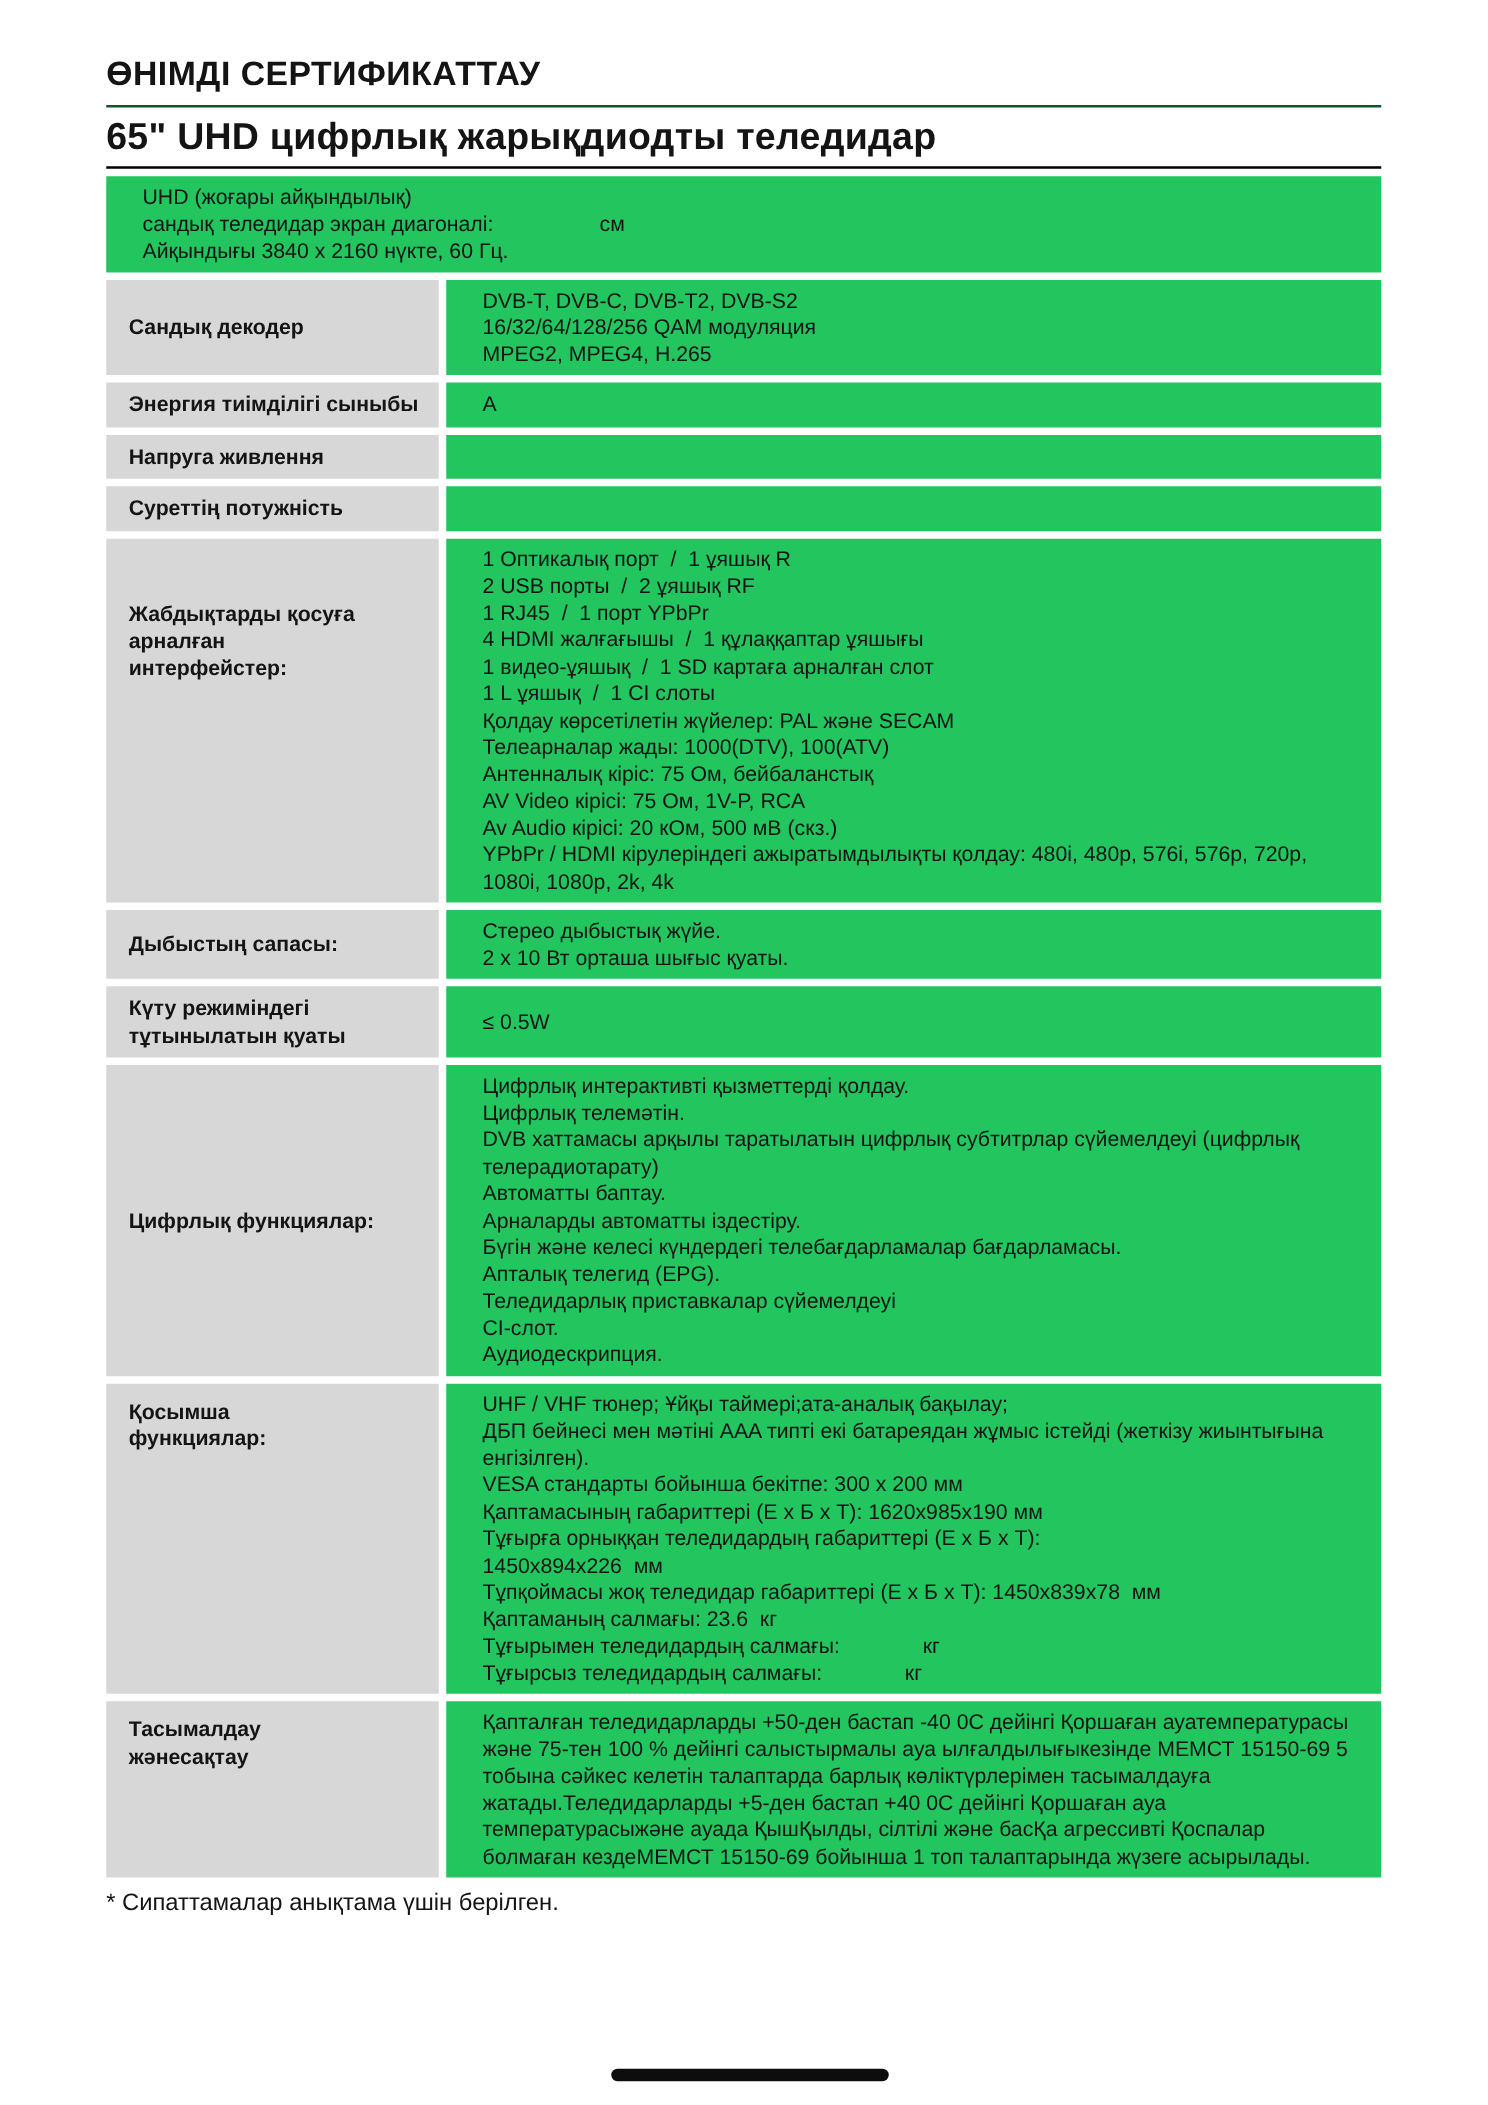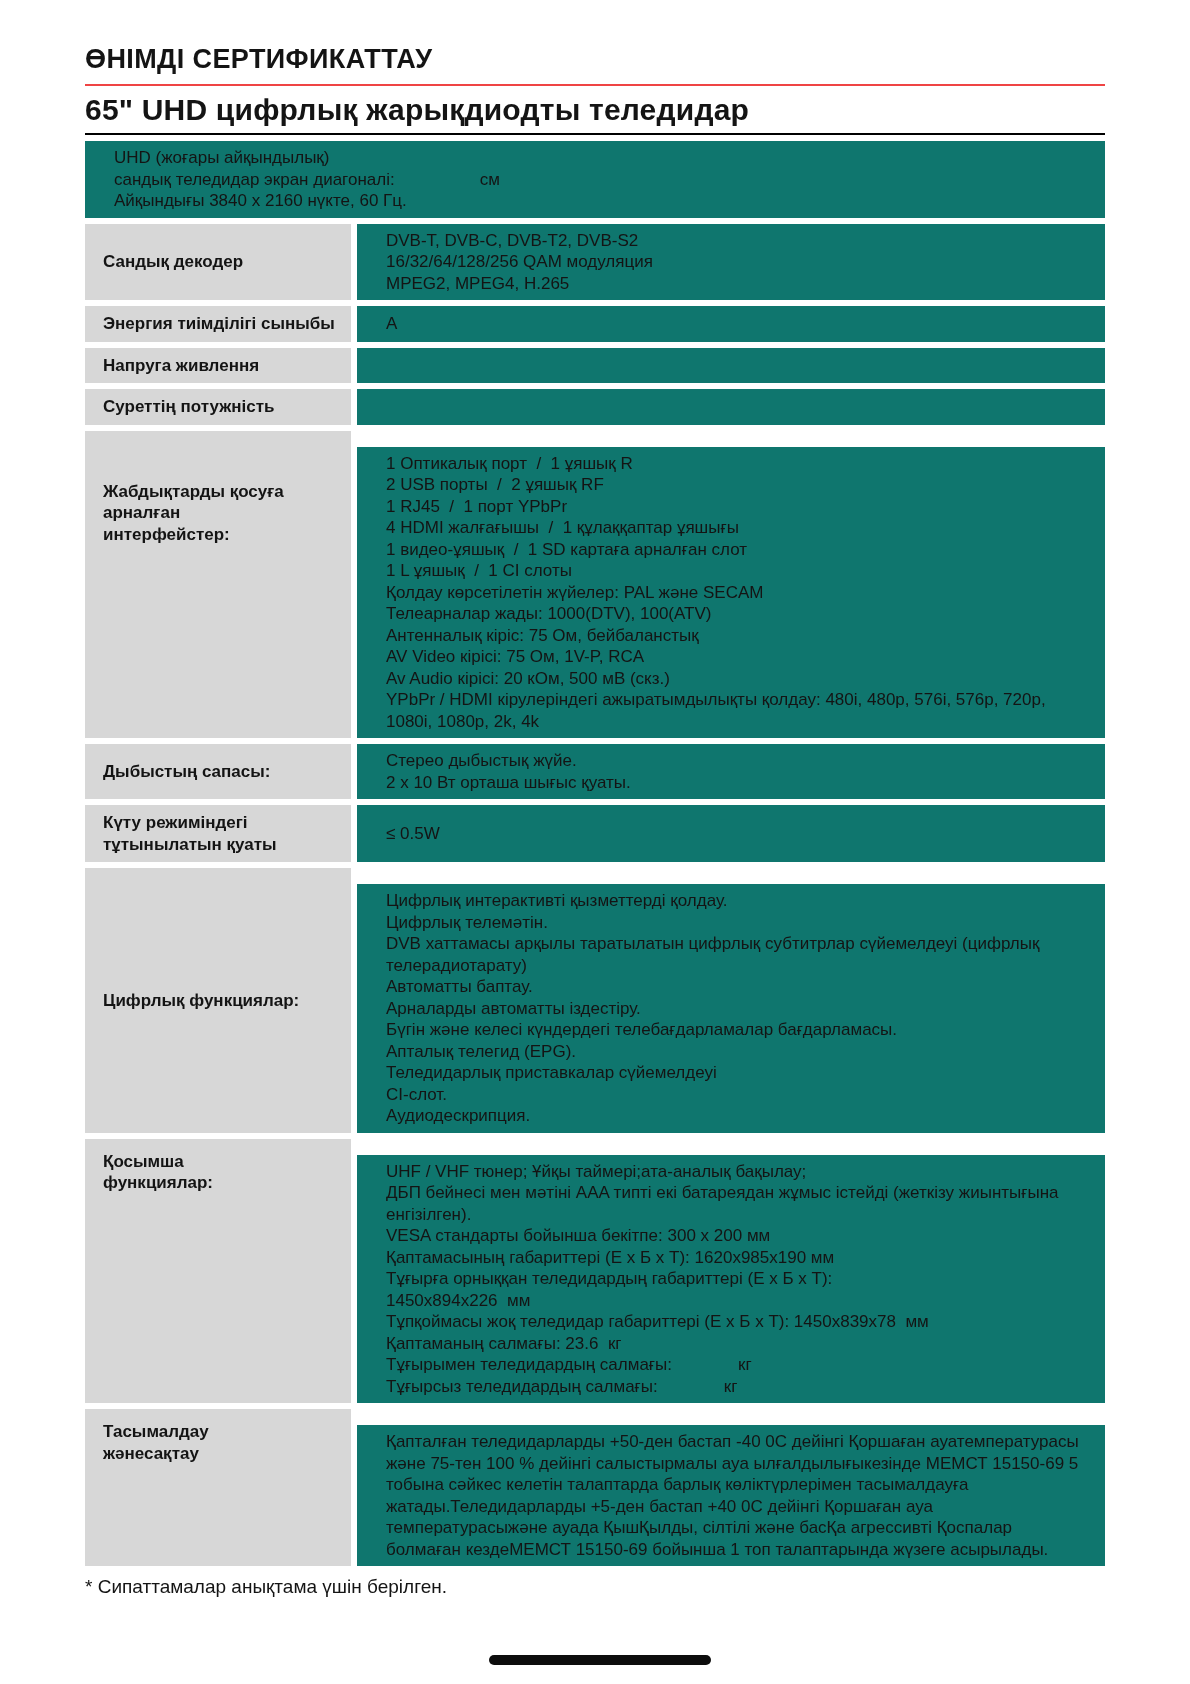--- a/index.html
+++ b/index.html
@@ -7,48 +7,48 @@
   body {
     width:1190px; height:1684px;
     position:relative; overflow:hidden;
     font-family:"Liberation Sans","DejaVu Sans",sans-serif;
     color:#141414;
   }
   .page { padding:44px 85px 0 85px; }
 
   .doc-title {
     font-size:27px; font-weight:bold; letter-spacing:.4px;
-    padding-bottom:9px; border-bottom:2px solid #ef4444;
+    padding-bottom:9px; border-bottom:2px solid #14532d;
   }
   .doc-subtitle {
     font-size:30px; font-weight:bold; letter-spacing:.2px;
     margin-top:7px; padding-bottom:6px; border-bottom:2px solid #000;
   }
 
   .spec-table { margin-top:6px; }
   .row { display:flex; gap:6px; margin-bottom:6px; }
   .label-cell {
     flex:0 0 266px; width:266px;
     background:#d7d7d7;
     font-weight:bold; font-size:17px; line-height:21.5px;
     padding:7px 10px 7px 18px;
     display:flex; flex-direction:column; justify-content:center;
     white-space:pre-wrap;
   }
   .value-cell {
     flex:1;
-    background:#0f766e;
+    background:#22c55e;
     font-size:17px; line-height:21.5px;
     padding:6px 16px 6px 29px;
     display:flex; flex-direction:column; justify-content:center;
     white-space:pre-wrap;
   }
   .align-upper { justify-content:flex-start; padding-top:50px; }
   .align-top   { justify-content:flex-start; padding-top:12px; }
-  .value-top   { justify-content:flex-start;margin-top:16px; }
+  .value-top   { justify-content:flex-start; }
 
   .footnotes { margin-top:0; font-size:19px; line-height:29px; }
 
   .home-indicator {
     position:absolute; bottom:19px; left:50%;
     transform:translateX(-50%); margin-left:5px;
     width:222px; height:10px; border-radius:6px;
     background:#0d0d0d;
   }
 </style>

